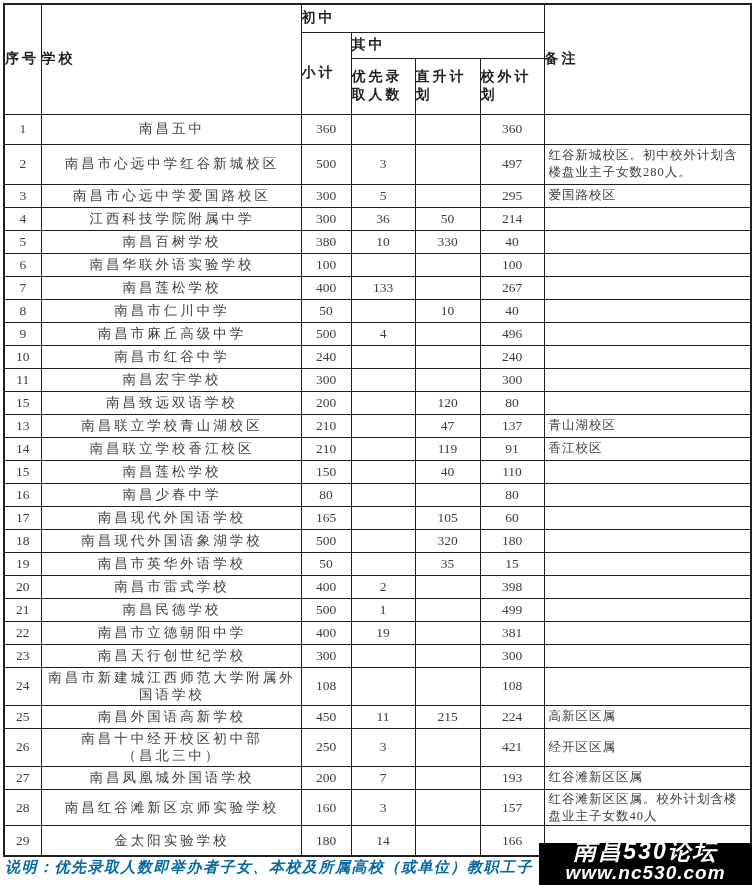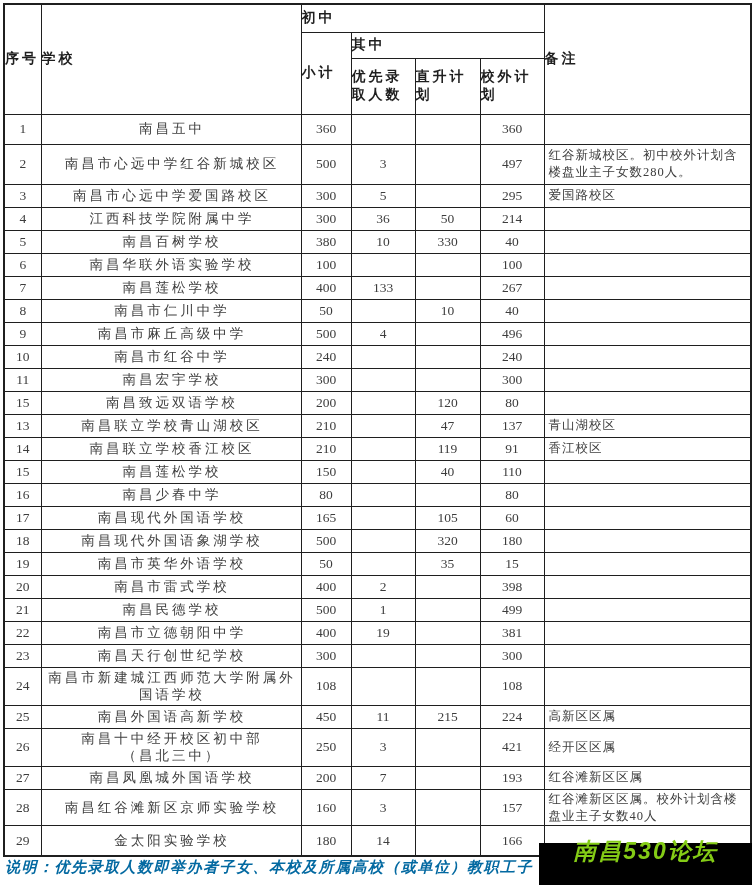--- a/index.html
+++ b/index.html
@@ -387,15 +387,16 @@
         <td class="num">14</td>
         <td class="num"></td>
         <td class="num">166</td>
         <td class="remark"></td>
       </tr>
     </tbody>
 </table>
 
 <div class="footnote">说明：优先录取人数即举办者子女、本校及所属高校（或单位）教职工子</div>
 
-<div class="watermark" style="background: rgb(0, 0, 0); color: #84cc16;">
+<div class="watermark" style="background: rgb(0, 0, 0); color: #ffffff;">
   <div class="wm-line1">南昌530论坛</div>
+  <div class="wm-line2">www.nc530.com</div>
 </div>
 
 </body></html>

